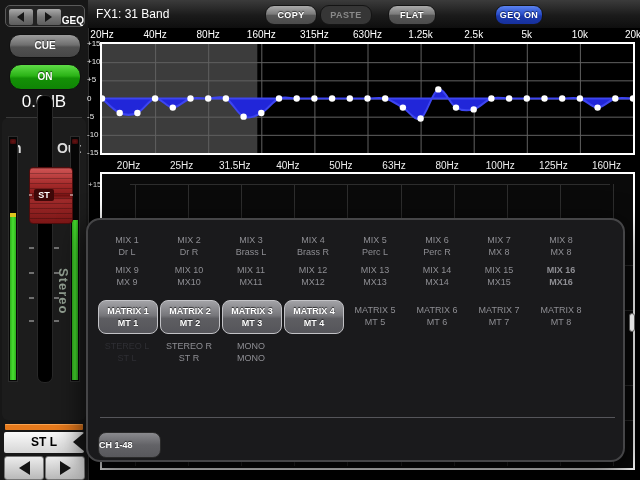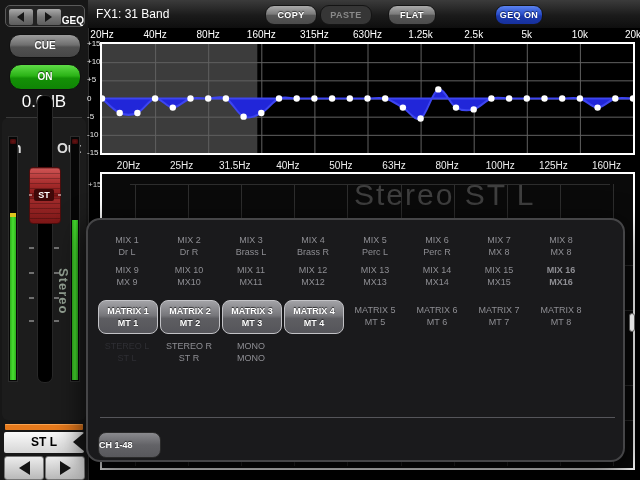--- a/index.html
+++ b/index.html
@@ -23,21 +23,21 @@
   .io-lab{position:absolute;top:140px;color:#ddd;font-size:14px;font-weight:bold;}
   #in-lab{left:9px;} #out-lab{right:7px;}
   .meter{position:absolute;top:136px;width:8px;height:244px;background:#060606;border:1px solid #2c2c2c;}
   #meter-in{left:8px;} #meter-out{left:70px;}
   .clip-led{position:absolute;left:1px;top:2px;width:6px;height:5px;background:radial-gradient(#6b1414,#360808);border-radius:1px;}
   .m-green{position:absolute;left:1px;bottom:1px;width:6px;background:linear-gradient(90deg,#2fae1d,#47df30 50%,#2fae1d);}
   .m-yellow{position:absolute;left:1px;width:6px;height:4px;background:#dcc51e;}
   #fader-track{position:absolute;left:37px;top:95px;width:14px;height:286px;background:#000;border:1px solid #282828;border-radius:7px;box-shadow:inset 0 0 6px #000;}
   .tick{position:absolute;width:5px;height:2px;background:#8c8c8c;opacity:.75;}
   #fader-cap{position:absolute;left:29px;top:167px;width:30px;height:55px;border-radius:4px;border:1px solid #4d0d0d;
-     background:linear-gradient(180deg,#d05555,#a42a2a 30%,#8c1d1d 46%,#701010 50%,#9e2a2a 58%,#7c1616);}
+     background:linear-gradient(180deg,#d05555,#a42a2a 30%,#8c1d1d 46%,#701010 50%,#9e2a2a 58%,#7c1616);padding-left:12px;}
   #fader-cap .ridges{position:absolute;inset:0;border-radius:4px;
      background:repeating-linear-gradient(180deg,rgba(0,0,0,.25) 0 1px,transparent 1px 5px);}
   #fader-cap .cap-label{position:absolute;left:4px;top:21px;width:20px;height:12px;background:#3f0808;border-radius:2px;
      color:#fff;font-size:9px;font-weight:bold;text-align:center;line-height:12px;}
   .cap-dash{position:absolute;top:26px;width:3px;height:2px;background:#c79;background:#caa;opacity:.7;}
   #chan-name{position:absolute;left:56px;top:268px;writing-mode:vertical-rl;color:#93a193;font-size:13px;font-weight:bold;letter-spacing:1px;}
   #color-bar{position:absolute;left:5px;top:424px;width:78px;height:6px;background:#e5791c;border-radius:1px;box-shadow:inset 0 1px 0 #f9a24e;}
   #chan-tag{position:absolute;left:4px;top:432px;width:80px;height:21px;background:linear-gradient(180deg,#fafafa,#d6d6d6);
      border-radius:2px;color:#000;font-size:12px;font-weight:bold;text-align:center;line-height:21px;}
   #chan-tag .notch{position:absolute;right:-1px;top:0;width:0;height:0;border-top:10.5px solid transparent;border-bottom:10.5px solid transparent;border-right:12px solid #181818;}
@@ -252,21 +252,20 @@
     <div class="lb-v" style="left: 298.5px;"></div>
     <div class="lb-v" style="left: 351.6px;"></div>
     <div class="lb-v" style="left: 404.7px;"></div>
     <div class="lb-v" style="left: 457.8px;"></div>
     <div class="lb-v" style="left: 510.9px;"></div>
     <div class="lb-h" style="top: 10px; left: 28px; width: 480px;"></div>
     <div class="lb-h" style="top: 91px;"></div>
     <div class="lb-h" style="top: 136px;"></div>
     <div class="lb-h" style="top: 211px;"></div>
     <div class="lb-h" style="top: 246px;"></div>
-    <div id="watermark">Stereo ST L</div>
   </div>
 
 <div id="popup">
   <div id="pop-grid">
       <div class="pop-item" style="left: 8px; top: 14px;">
         <div>MIX 1</div>
         <div>Dr L</div>
       </div>
       <div class="pop-item" style="left: 70px; top: 14px;">
         <div>MIX 2</div>

